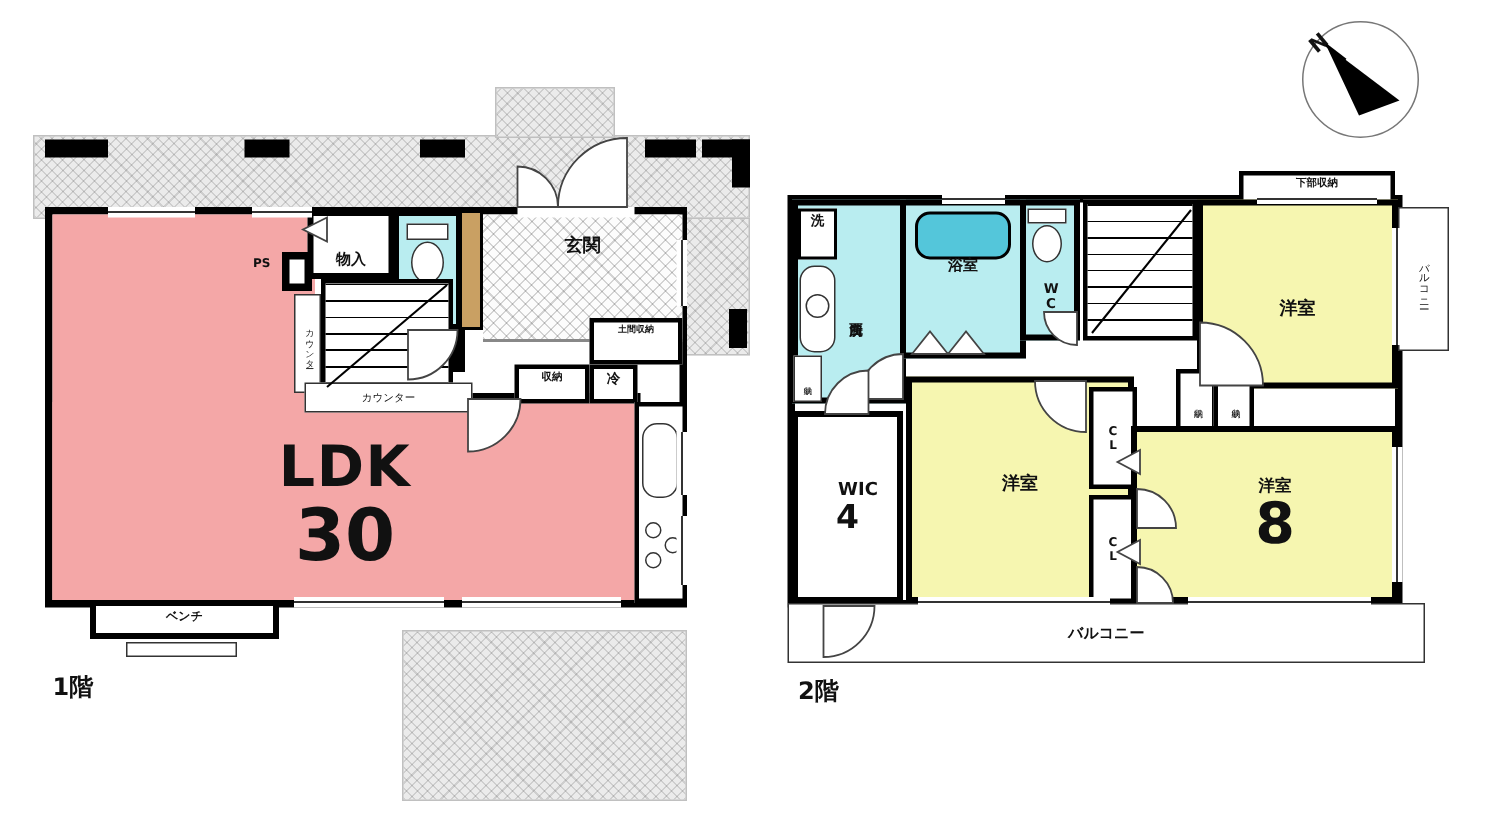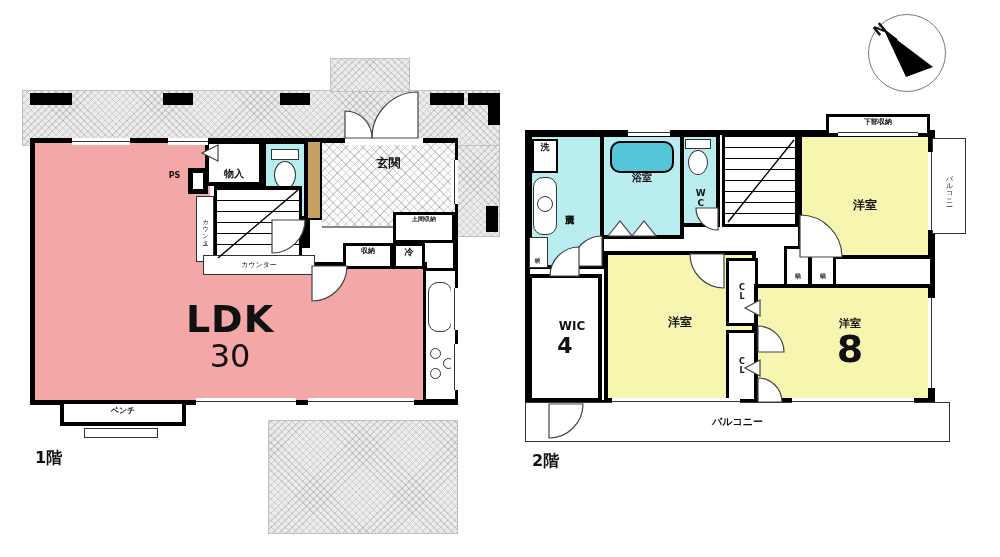--- a/index.html
+++ b/index.html
@@ -113,21 +113,21 @@
   <div class="abs winv" style="left:451px;top:288px;width:7px;height:42px;"></div>
   <div class="abs winv" style="left:451px;top:344px;width:7px;height:46px;"></div>
 
   <div class="abs room white" style="left:60px;top:400px;width:126px;height:26px;align-items:flex-start;">
     <span style="font-size:8px;font-weight:bold;margin-top:1px;">ベンチ</span>
   </div>
   <div class="abs thin white" style="left:84px;top:428px;width:74px;height:10px;"></div>
 
   <div class="abs lbl" style="left:150px;top:276px;width:160px;height:122px;flex-direction:column;">
     <span style="font-size:38px;font-weight:bold;letter-spacing:1px;">LDK</span>
-    <span style="font-size:32px;font-weight:normal;">30</span>
+    <span style="font-size:48px;font-weight:bold;">30</span>
   </div>
 
   <div class="abs lbl" style="left:35px;top:447px;width:60px;height:22px;justify-content:flex-start;font-size:16px;font-weight:bold;">
       <span>1階</span>
     </div>
 
   <div class="abs b5 white" style="left:525px;top:130px;width:410px;height:275px;"></div>
 
   <div class="abs room white" style="left:826px;top:114px;width:104px;height:24px;border-width:3px;">
     <span style="font-size:7px;font-weight:bold;">下部収納</span>

